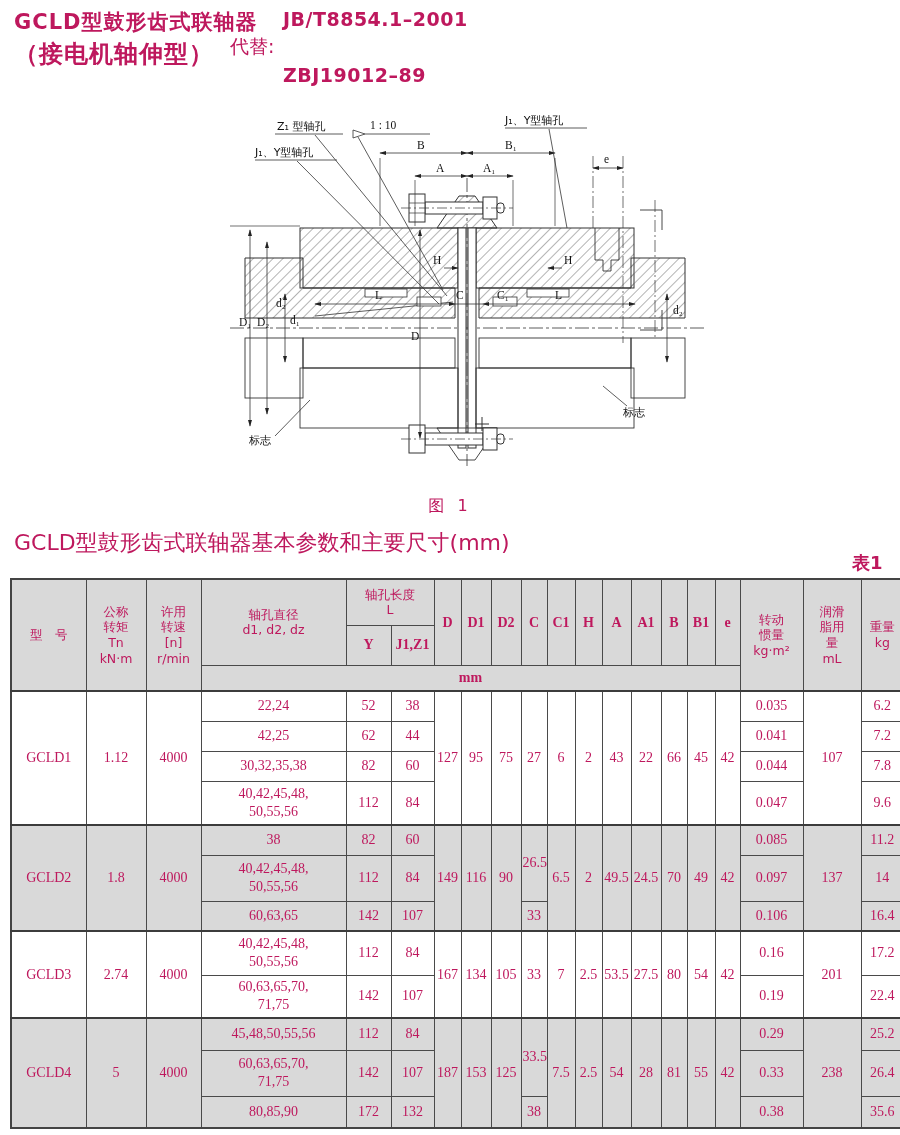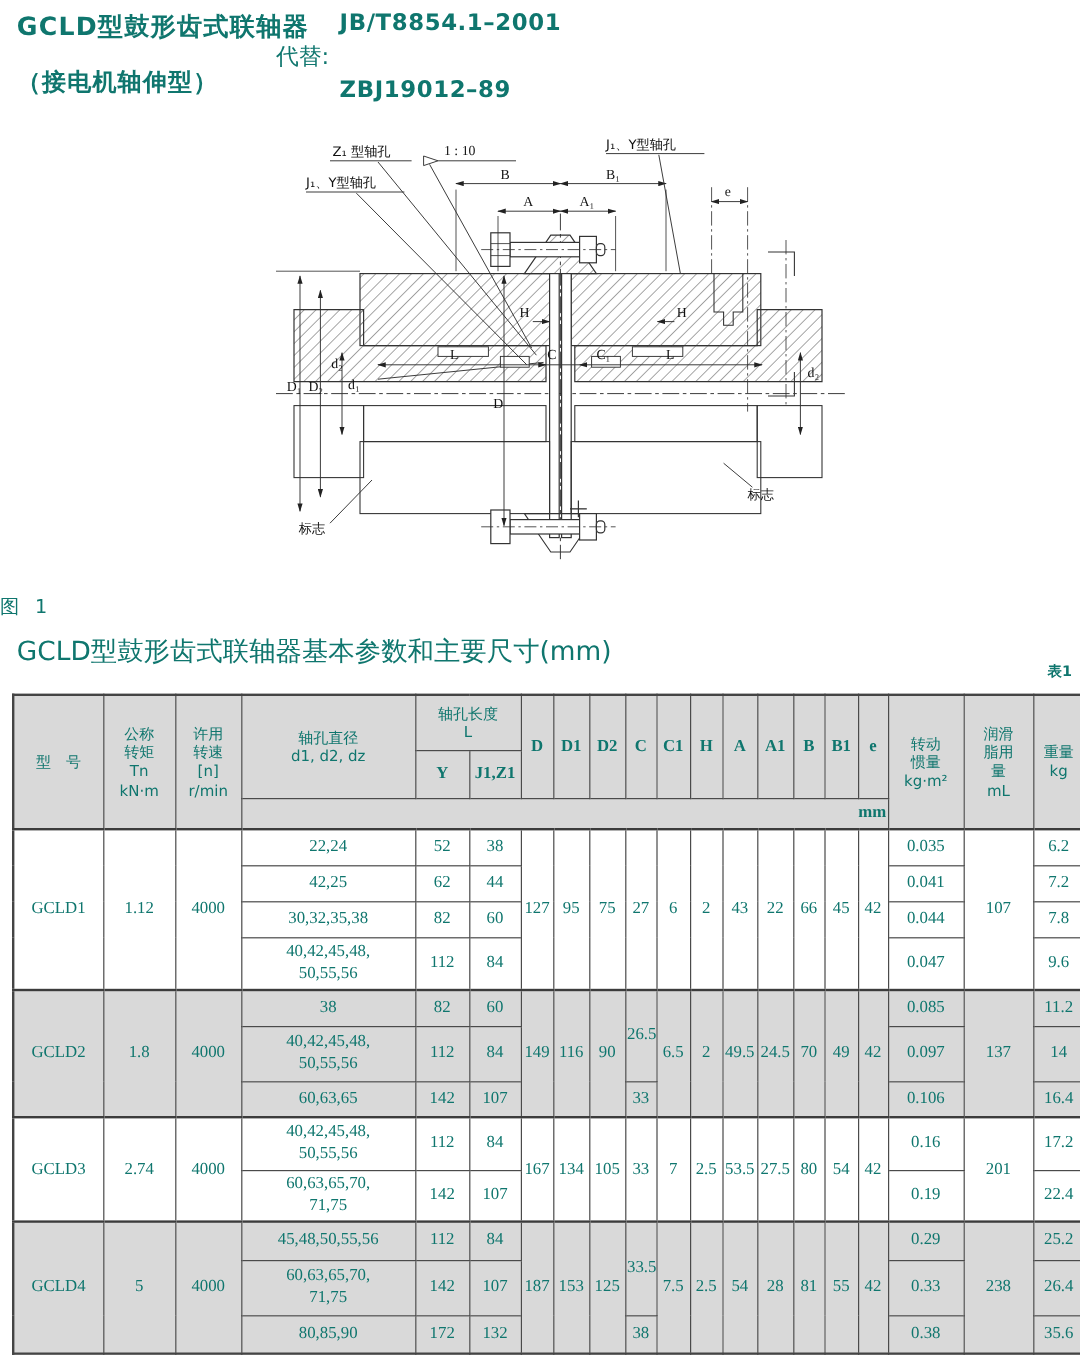--- a/index.html
+++ b/index.html
@@ -1,38 +1,38 @@
 <!DOCTYPE html>
 <html><head>
 <meta charset="utf-8">
 <style>
   html,body{margin:0;padding:0;background:#fff;}
   #page{position:relative;width:900px;height:1135px;background:#fff;overflow:hidden;
-        font-family:"Liberation Serif", serif;color:#0f766e;}
+        font-family:"Liberation Serif", serif;color:#be185d;}
   
   .title-1{position:absolute;left:14px;top:8px;font-family:"DejaVu Sans",sans-serif;
            font-weight:bold;font-size:21px;letter-spacing:1px;}
-  .title-2{position:absolute;left:14px;top:55px;font-family:"DejaVu Sans",sans-serif;
-           font-weight:bold;font-size:20px;letter-spacing:1px;}
+  .title-2{position:absolute;left:14px;top:38px;font-family:"DejaVu Sans",sans-serif;
+           font-weight:bold;font-size:24px;letter-spacing:1px;}
   .replaces{position:absolute;left:230px;top:34px;font-family:"DejaVu Sans",sans-serif;
            font-size:19px;}
   .std{position:absolute;left:283px;font-family:"DejaVu Sans",sans-serif;font-weight:bold;
        font-size:19px;letter-spacing:.5px;}
   .std1{top:8px}.std2{top:36px}.std3{top:64px}
   
   #fig{position:absolute;left:215px;top:108px;}
-  .fig-caption{position:absolute;left:0;top:496px;width:900px;text-align:left;
+  .fig-caption{position:absolute;left:0;top:496px;width:900px;text-align:center;
                font-family:"DejaVu Sans",sans-serif;font-size:16px;letter-spacing:4px;}
   svg text{font-family:"Liberation Serif",serif;font-size:11.5px;fill:#111;}
   svg .cjk{font-family:"DejaVu Sans",sans-serif;font-size:11px;}
   
   .tbl-caption{position:absolute;left:14px;top:528px;font-family:"DejaVu Sans",sans-serif;
                font-size:22px;}
-  .tbl-no{position:absolute;left:852px;top:551px;font-size:12px;font-weight:bold;
-          font-family:"DejaVu Sans",sans-serif;margin-left:21px;}
+  .tbl-no{position:absolute;left:852px;top:551px;font-size:18px;font-weight:bold;
+          font-family:"DejaVu Sans",sans-serif;}
   table.spec{position:absolute;left:10px;top:578px;width:880px;border-collapse:collapse;
              table-layout:fixed;border:2px solid #444;}
   table.spec td,table.spec th{border:1px solid #4a4a4a;text-align:center;vertical-align:middle;
              font-size:14px;font-weight:normal;padding:0 1px;overflow:hidden;}
   table.spec th{background:#d9d9d9;font-weight:bold;white-space:pre-line;line-height:1.25;}
   table.spec th.cjk{font-family:"DejaVu Sans",sans-serif;font-size:12.5px;font-weight:normal;}
   tr.shaded td{background:#d9d9d9;}
   td.bore{text-align:left;padding-left:14px;white-space:pre-line;line-height:1.3;}
   tr.gstart td{border-top:2px solid #3c3c3c;}
 </style>
@@ -246,21 +246,21 @@
 量
 mL</th>
         <th rowspan="3" class="cjk">重量
 kg</th>
       </tr>
       <tr style="height:40px">
         <th>Y</th>
         <th>J1,Z1</th>
       </tr>
       <tr style="height:26px">
-        <th colspan="14" style="text-align:right;">mm</th>
+        <th colspan="14" style="text-align:center;">mm</th>
       </tr>
     </thead>
     <tbody>
 
       <tr class="gstart" style="height:30px">
         <td rowspan="4">GCLD1</td>
         <td rowspan="4">1.12</td>
         <td rowspan="4">4000</td>
         <td class="bore">22,24</td>
         <td>52</td>

